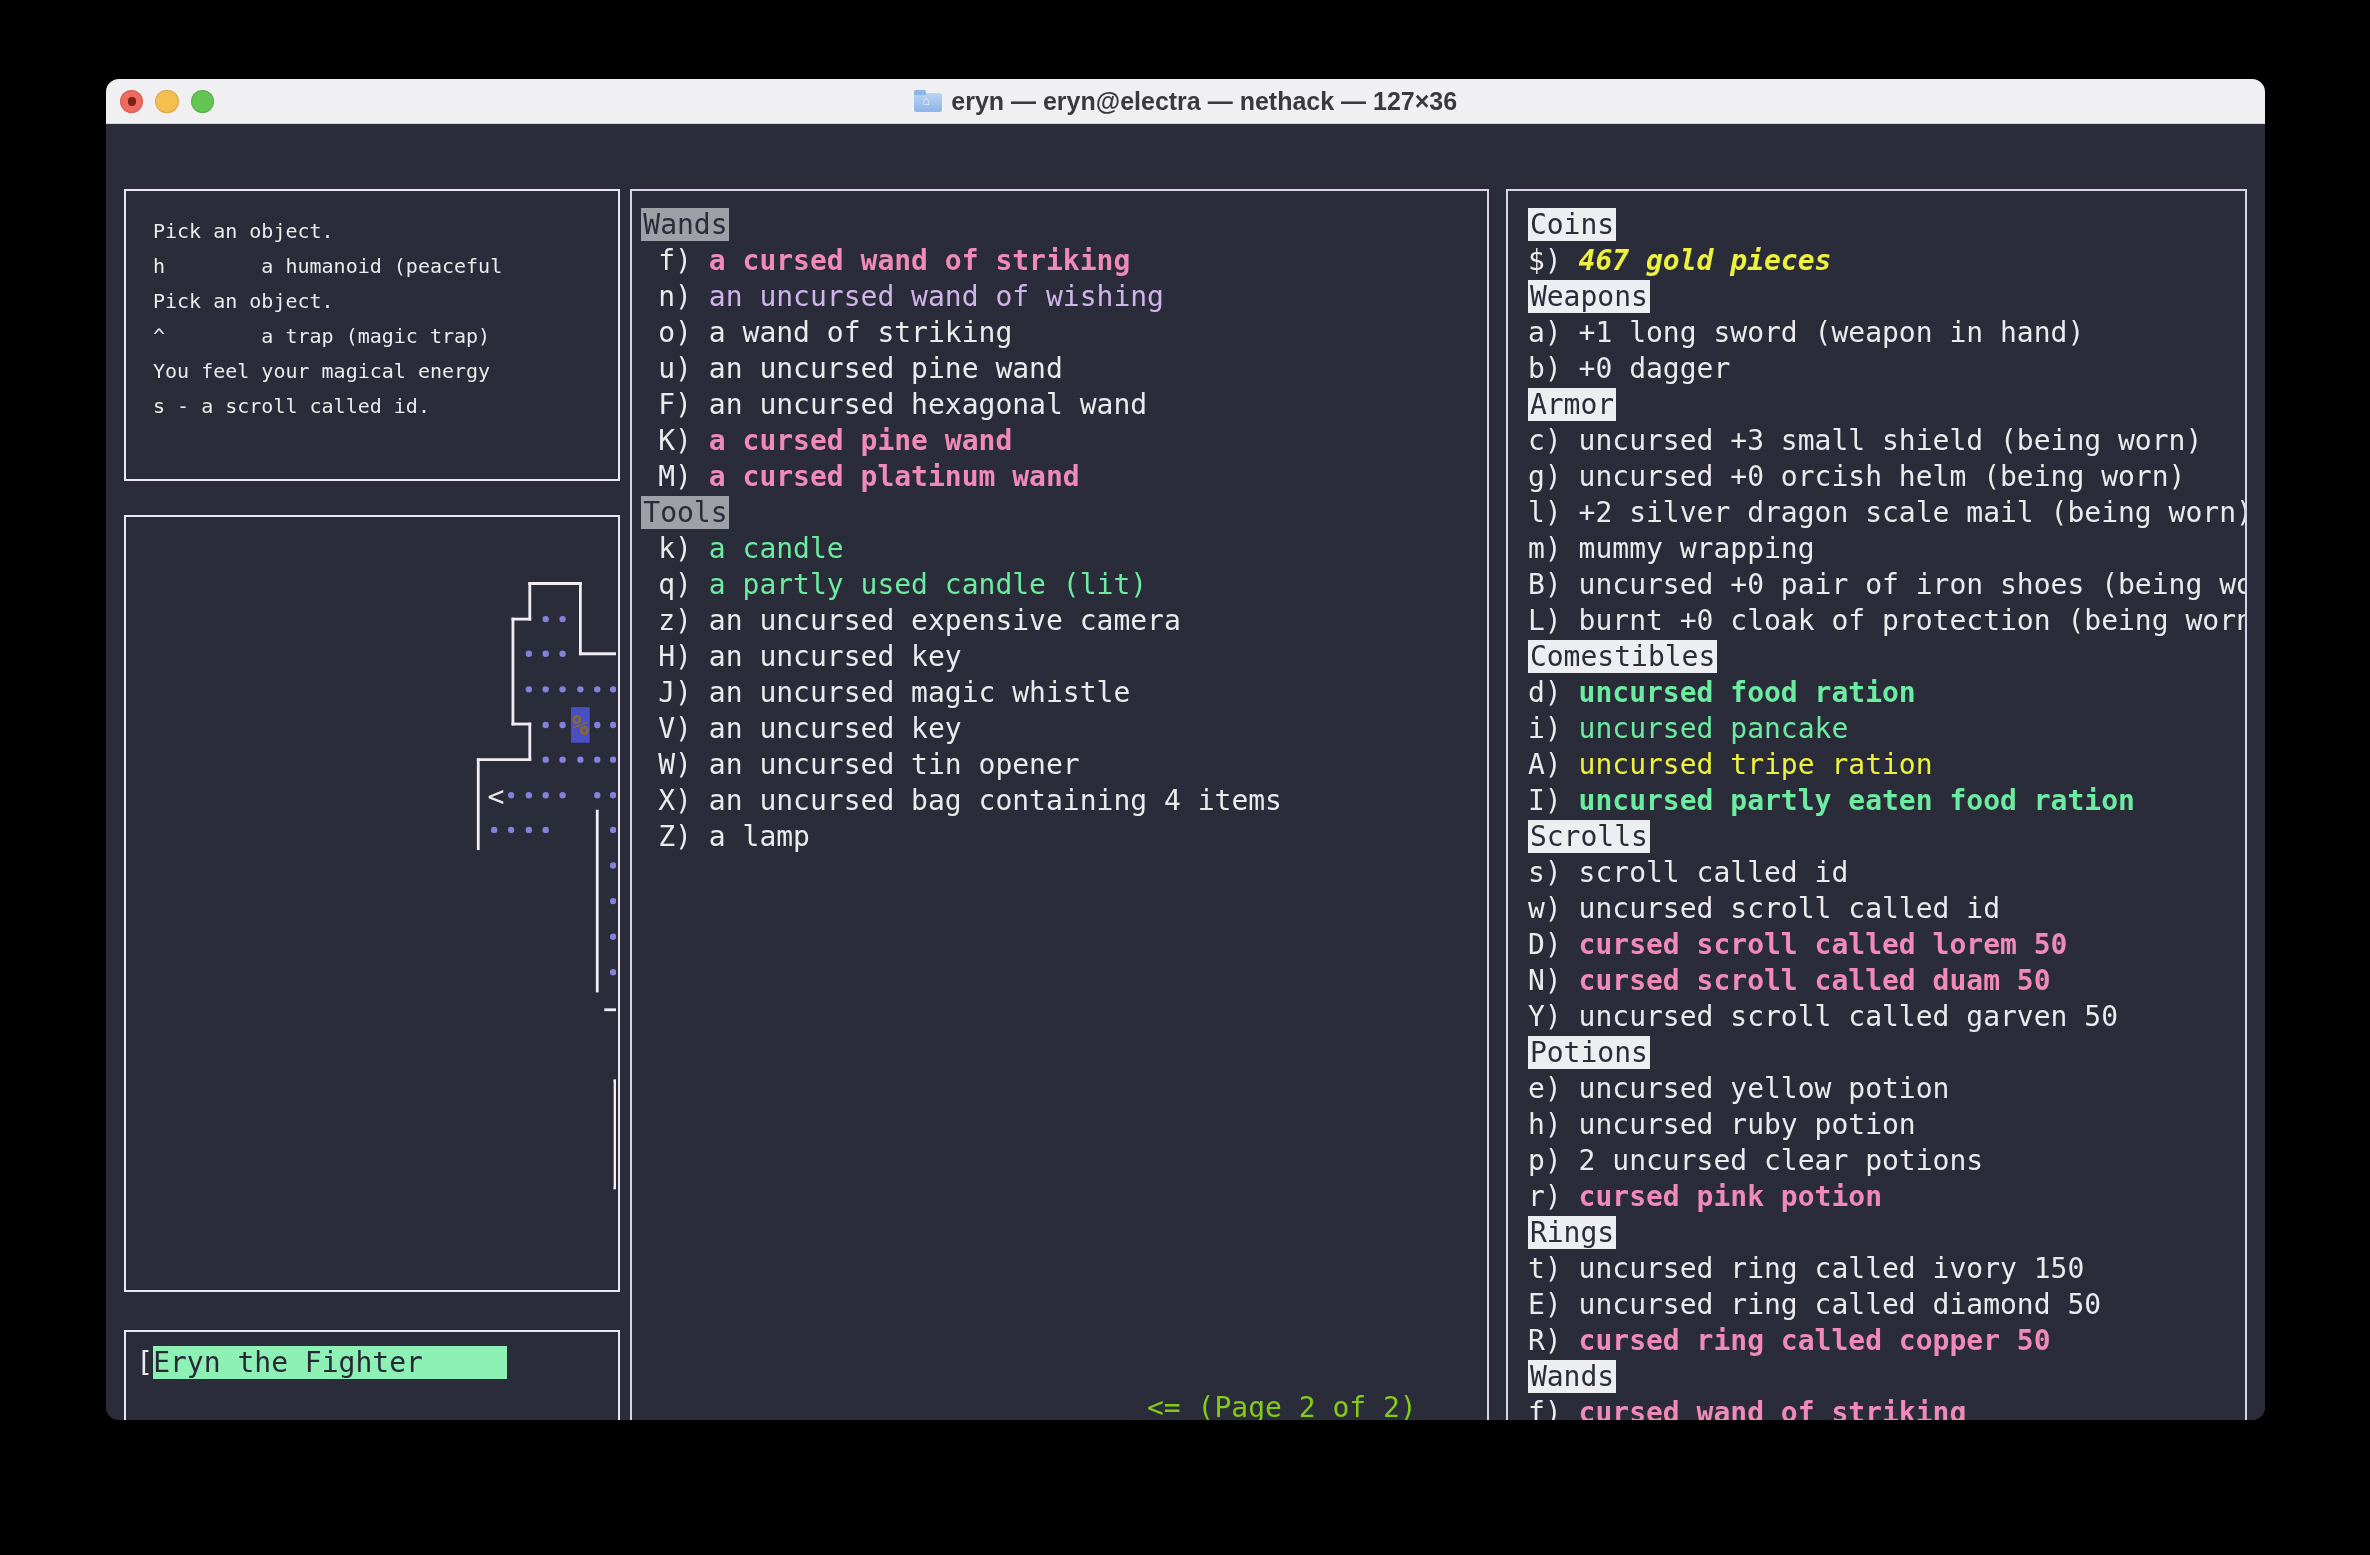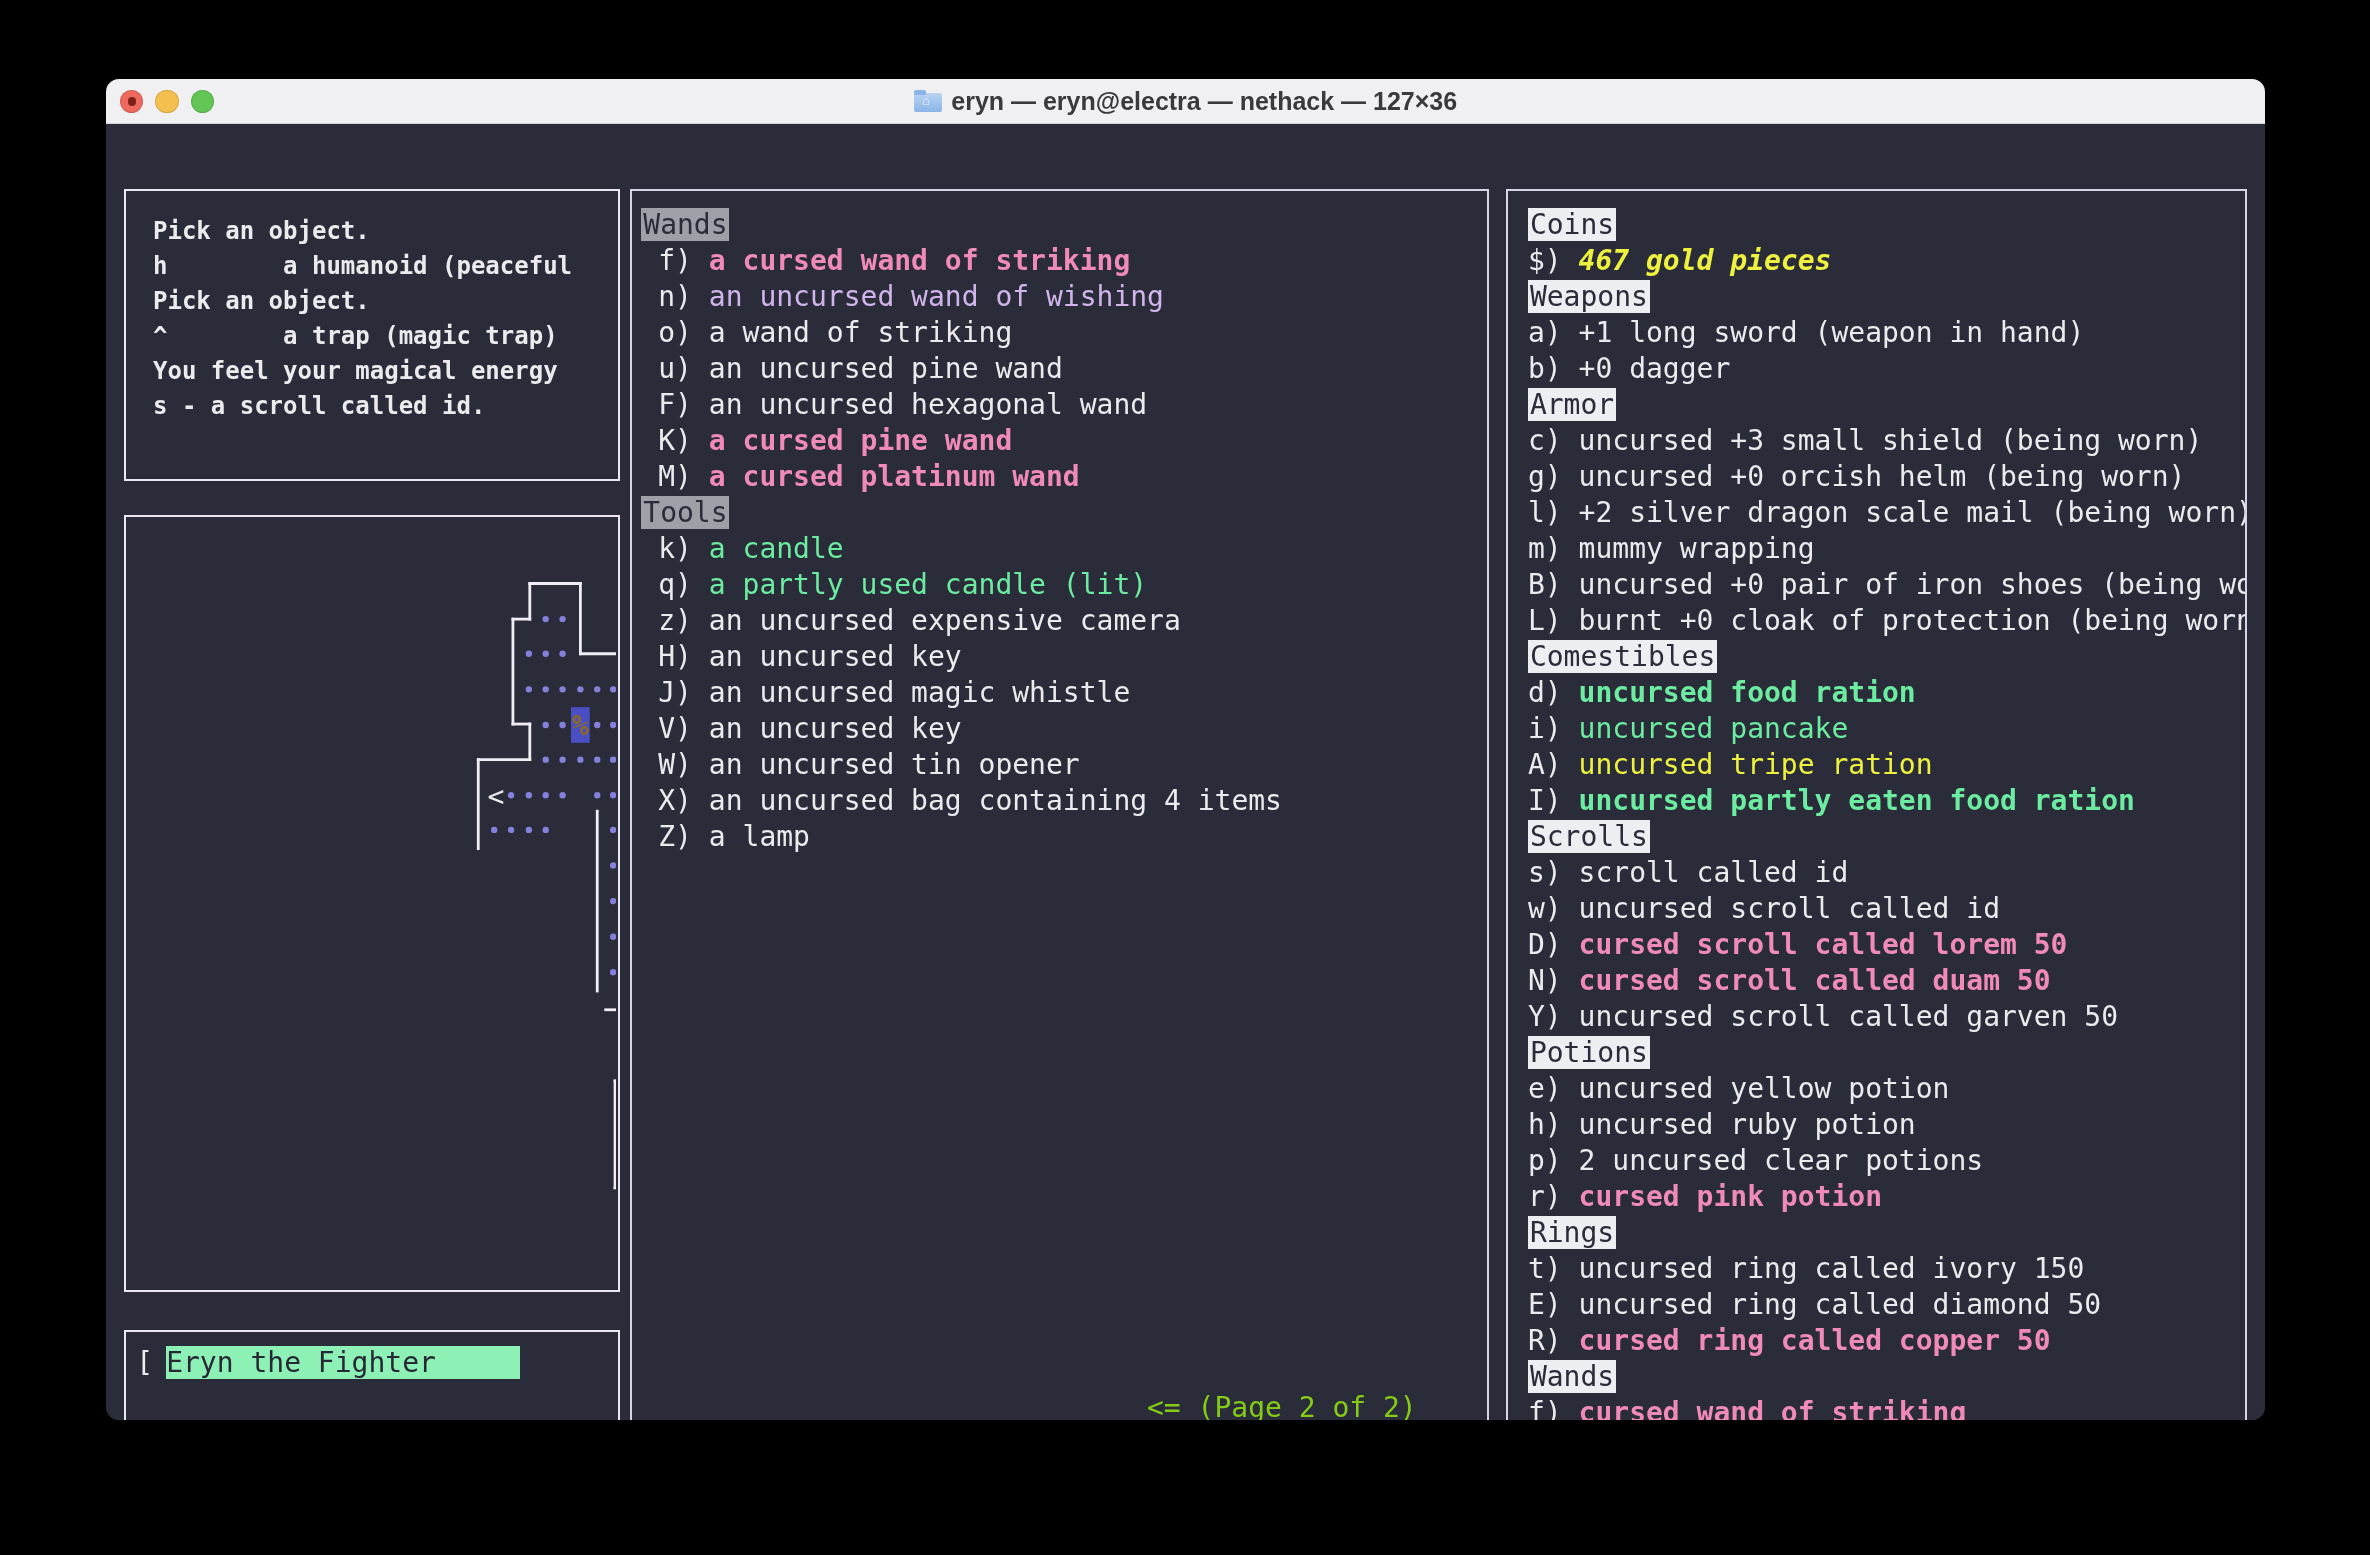--- a/index.html
+++ b/index.html
@@ -26,21 +26,21 @@
   .foldericon { width:28px; height:22.5px; position:relative; display:inline-block; }
   .foldericon .back { position:absolute; left:0; top:2.8px; width:28px; height:19.7px; border-radius:2.8px; background:linear-gradient(#b9d4f2,#8cb4e8); }
   .foldericon .tab { position:absolute; left:0; top:0; width:12px; height:5.6px; border-radius:1.9px 1.9px 0 0; background:#8cb4e8; }
   .foldericon .house { position:absolute; left:8.4px; top:5.6px; width:11.2px; height:11.2px; color:#eef4fc; font-size:13px; line-height:11.2px; }
 
   .terminal { position:absolute; left:0; top:45px; width:2159px; height:1296px; background:#2a2c39; font-size:28px; color:#ebebee; }
 
   .nhbox { position:absolute; border:2.8px solid #ece8f3; background:transparent; }
   .menubox { position:absolute; border:2.8px solid #d9d3ea; overflow:hidden; }
 
-  pre.msg { position:absolute; left:27px; top:22.5px; white-space:pre; font-size:24px; line-height:35px; color:#ebebee;font-weight:bold; }
+  pre.msg { position:absolute; left:27px; top:22.5px; white-space:pre; font-size:20px; line-height:35px; color:#ebebee; }
 
   .menu-rows { position:absolute; top:16px; white-space:pre; }
   .menu-row { height:36px; line-height:36px; white-space:pre; }
   .mid .menu-rows { left:9.4px; }
   .right .menu-rows { left:14px;margin-left:6px; }
 
   .hdr { color:#2a2c39; padding:0 1.9px; }
   .mid .hdr { background:#9ea0a8; }
   .right .hdr { background:#edeef2; }
 
@@ -48,21 +48,21 @@
   .c-pink { color:#f08ab8; font-weight:bold; }
   .c-lavender { color:#d2b4ec; }
   .c-green { color:#6ceca0; }
   .c-green-bold { color:#6ceca0; font-weight:bold; }
   .c-yellow { color:#eef23e; }
   .c-yellow-bold { color:#eef23e; font-weight:bold;font-style:italic; }
 
   .page-indicator { position:absolute; left:515px; top:1200px; white-space:pre; color:#84cc16; }
 
   .status-row1 { position:absolute; left:28px; top:1222px; height:36px; line-height:36px; white-space:pre; }
-  .status-hl { background:#8df0b5; color:#262836;margin-left:13px; }
+  .status-hl { background:#8df0b5; color:#262836; }
   .status-row2 { position:absolute; left:27px; top:1261px; height:36px; line-height:36px; white-space:pre;margin-top:48px; }
 
   svg text { font-family:"DejaVu Sans Mono","Liberation Mono",monospace; }
 </style>
 </head>
 <body>
 
 <div class="window">
 
   <div class="titlebar">

